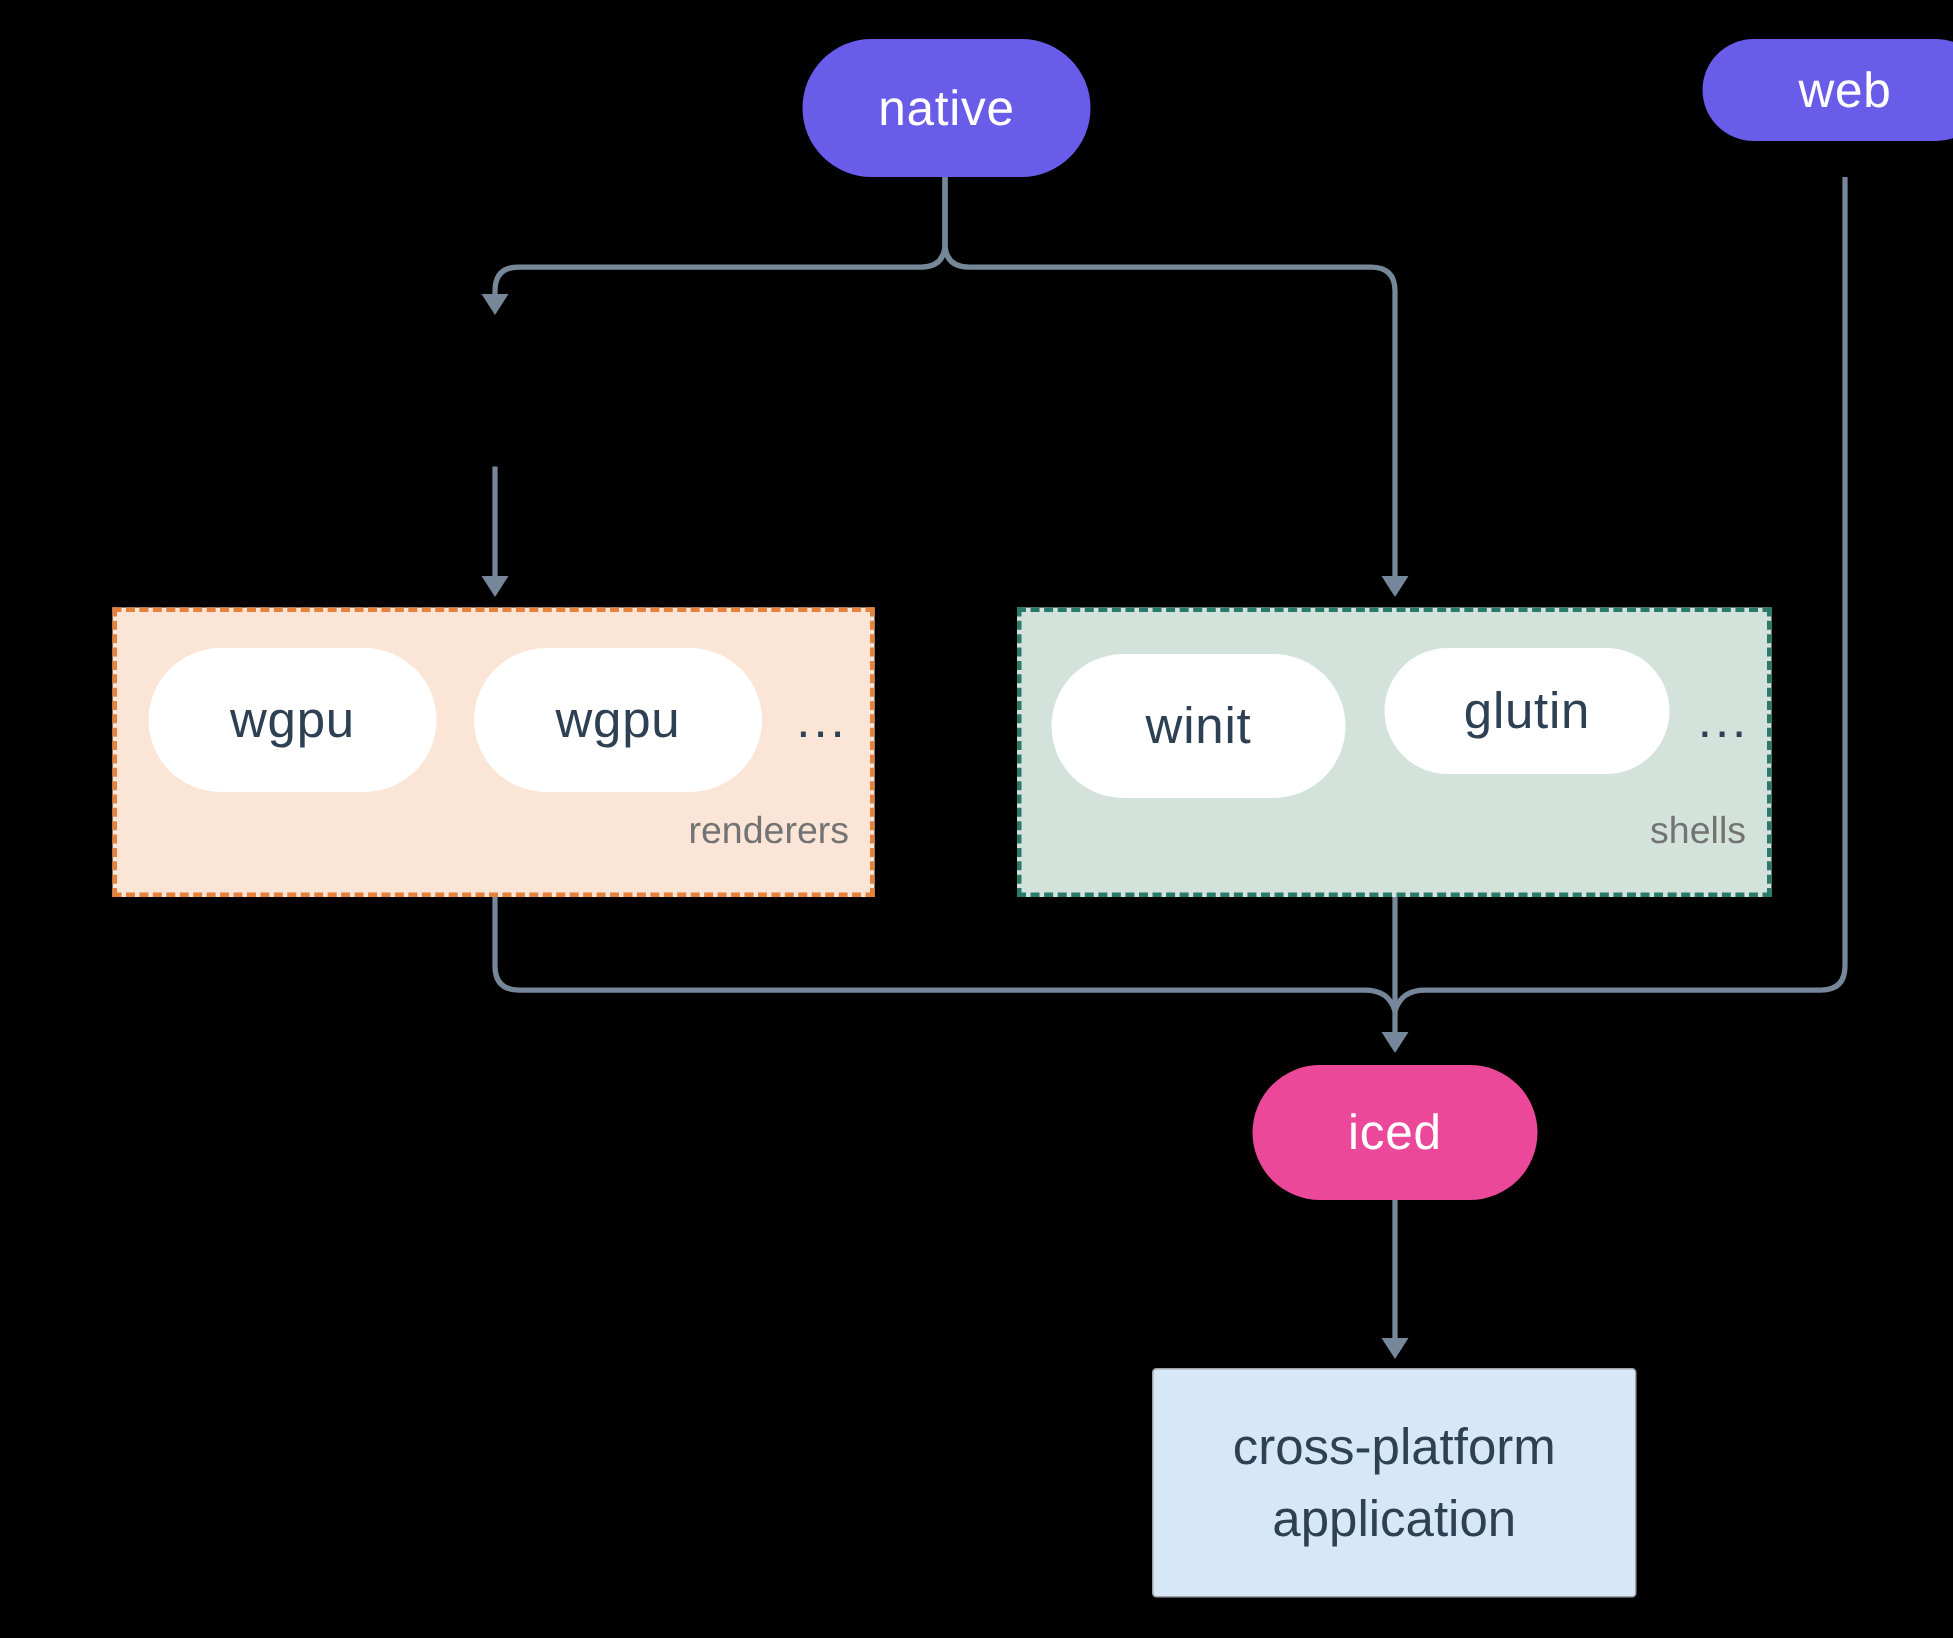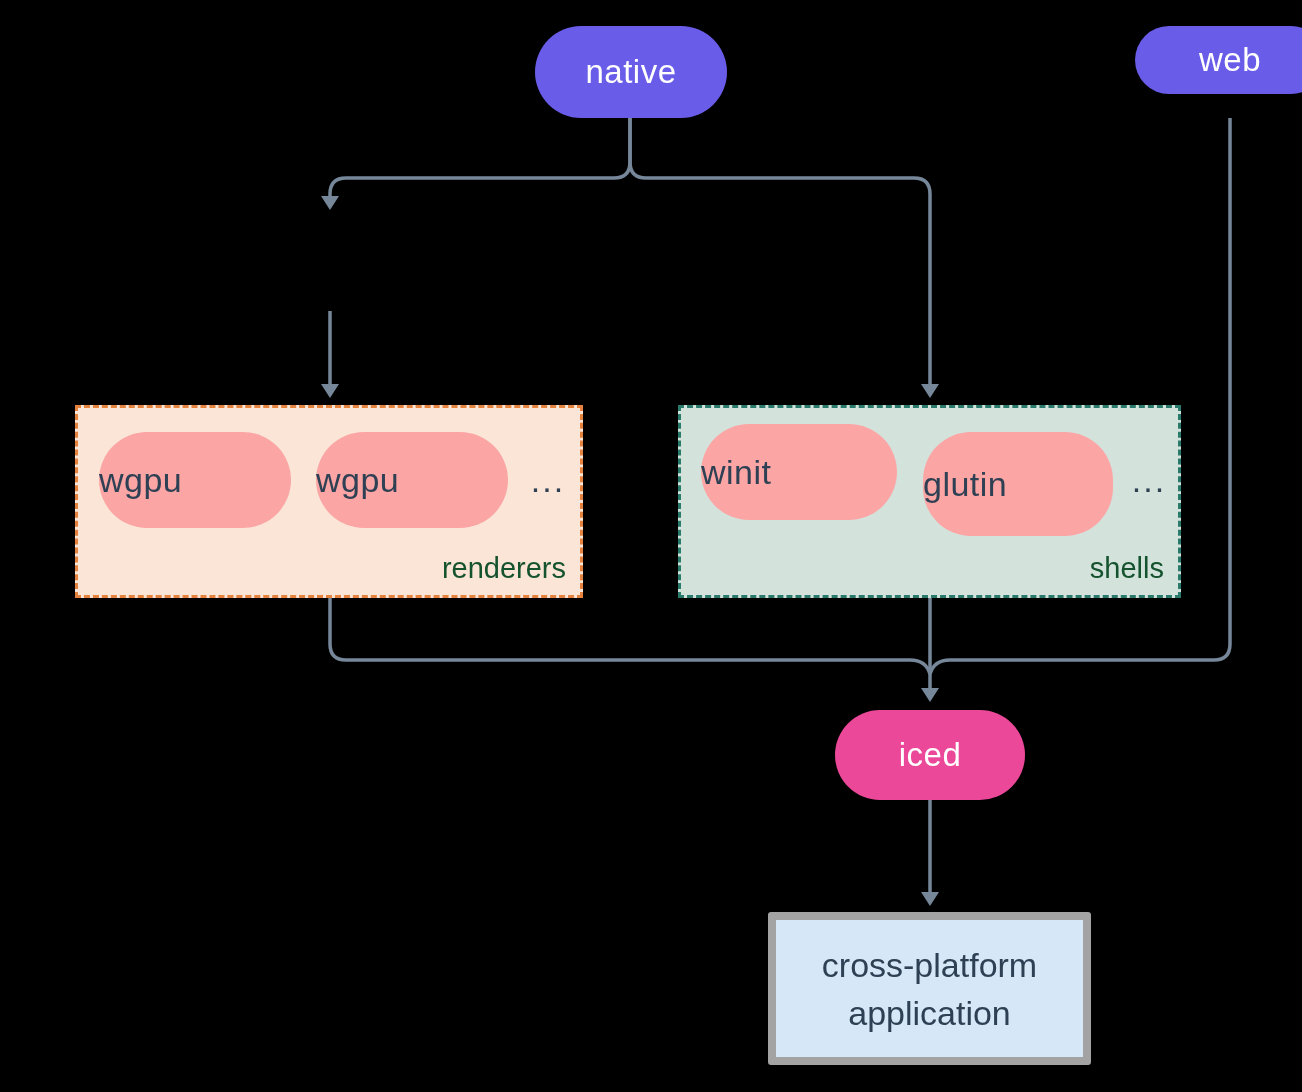--- a/index.html
+++ b/index.html
@@ -24,85 +24,85 @@
     border-radius: 48px;
     letter-spacing: 0.5px;
   }
   .pill.purple { background: #695ce8; }
   .pill.orange { background: #e5813c; }
   .pill.blue   { background: #ec4899; }
   .white-pill {
     position: absolute;
     display: flex;
     align-items: center;
-    justify-content: flex-start;
-    background: #fca5a5;
+    justify-content: center;
+    background: #ffffff;
     color: #2e4053;
     font-size: 34px;
     border-radius: 48px;
     letter-spacing: 0.5px;
   }
   .group {
     position: absolute;
     box-sizing: border-box;
   }
   .group.renderers {
     background: #fbe5d6;
     border: 3px dashed #e5823d;
   }
   .group.shells {
     background: #d4e2dc;
     border: 3px dashed #2a7a6b;
   }
   .group-label {
     position: absolute;
     right: 14px;
-    bottom: 10px;
-    font-size: 29px;
-    color: #14532d;
+    bottom: 26px;
+    font-size: 25px;
+    color: #737373;
   }
   .ellipsis {
     position: absolute;
     display: flex;
     align-items: center;
     justify-content: center;
     color: #2e4053;
     font-size: 34px;
     letter-spacing: 2px;
   }
   .app-box {
     position: absolute;
     left: 720px;
     top: 912px;
     width: 323px;
     height: 153px;
     box-sizing: border-box;
     background: #d6e7f8;
-    border: 8px solid #a3a3a3;
+    border: 1px solid #a3a3a3;
     border-radius: 3px;
     display: flex;
     align-items: center;
     justify-content: center;
     text-align: center;
     color: #2e4053;
     font-size: 34px;
     line-height: 48px;
     padding: 0 30px;
   }
   
   .node-native   { left: 487px;  top: 26px;  width: 192px; height: 92px; }
   .node-web      { left: 1087px; top: 26px;  width: 190px; height: 68px; }
   .node-graphics { left: 187px;  top: 214px; width: 191px; height: 97px; }
   .node-iced     { left: 787px;  top: 710px; width: 190px; height: 90px; }
   .group-renderers { left: 27px;  top: 405px; width: 508px; height: 193px; }
   .group-shells    { left: 630px; top: 405px; width: 503px; height: 193px; }
   .node-wgpu   { left: 21px;  top: 24px; width: 192px; height: 96px; }
   .node-glow   { left: 238px; top: 24px; width: 192px; height: 96px; }
-  .node-winit  { left: 20px;  top: 16px; width: 196px; height: 96px; }
-  .node-glutin { left: 242px; top: 24px; width: 190px; height: 104px; }
+  .node-winit  { left: 20px;  top: 28px; width: 196px; height: 96px; }
+  .node-glutin { left: 242px; top: 24px; width: 190px; height: 84px; }
   .ellipsis-renderers { left: 438px; top: 24px; width: 64px; height: 96px; }
   .ellipsis-shells    { left: 436px; top: 24px; width: 64px; height: 96px; }
 </style>
 </head>
 <body>
 
 <div class="canvas">
 
   <svg class="edges-layer" width="1302" height="1092" viewBox="0 0 1302 1092" fill="none" stroke="#76879a" stroke-width="3.5">
     <path d="M582,118 V162 Q582,178 566,178 H298 Q282,178 282,194 V196"></path>

